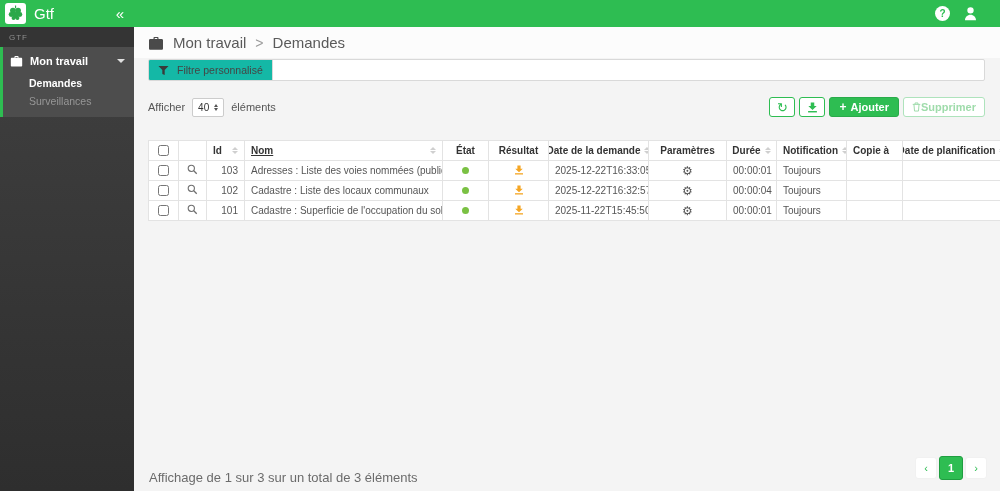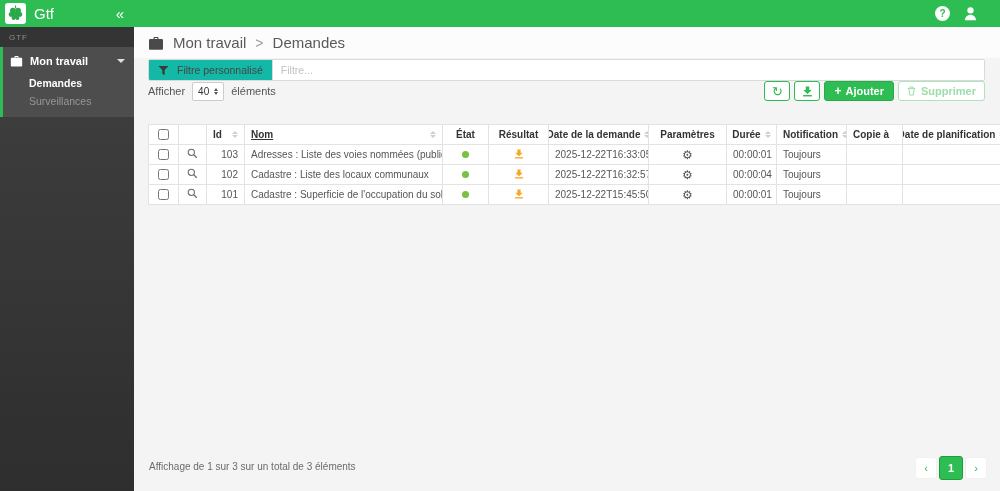--- a/index.html
+++ b/index.html
@@ -39,39 +39,39 @@
   .bc-text{font-size:15px;color:#5a5a5a}
   .bc-sep{font-size:14px;color:#9a9a9a}
 
   .filter-group{margin:1px 15px 0 14px;height:20px;display:flex;background:#fff;
                 border:1px solid #d9d9d9;border-radius:2px;overflow:hidden}
   .filter-addon{background:#14b8a6;border-right:1px solid #d9d9d9;display:flex;
                 align-items:center;gap:8px;padding:0 9px;font-size:10.5px;color:#454545}
   .filter-input{flex:1;border:0;outline:0;font-size:10.5px;padding:0 8px;color:#333;background:#fff}
   .filter-input::placeholder{color:#c2c2c2}
 
-  .controls{margin:0 15px 0 14px;display:flex;align-items:center}
+  .controls{margin:16px 15px 0 14px;display:flex;align-items:center}
   .length{display:flex;align-items:center;gap:7px;font-size:11px;color:#555}
   .select-box{height:17px;border:1px solid #ccc;border-radius:2px;background:#fff;
               display:flex;align-items:center;gap:5px;padding:0 5px;font-size:10px;
               color:#333;cursor:pointer}
   .spinner{display:flex;flex-direction:column;gap:1px}
   .spinner i{width:0;height:0;border-left:2.5px solid transparent;border-right:2.5px solid transparent}
   .spinner .up{border-bottom:3px solid #555}
   .spinner .dn{border-top:3px solid #555}
   .toolbar{margin-left:auto;display:flex;align-items:center;gap:4px}
   .btn-outline{width:26px;height:20px;box-sizing:border-box;border:1px solid #2ebd52;
                border-radius:3px;background:#fff;color:#2ebd52;display:flex;
                align-items:center;justify-content:center;font-size:13px;cursor:pointer}
   .btn-add{height:20px;box-sizing:border-box;border:1px solid #29ab4a;border-radius:3px;
            background:#2ebd52;color:#fff;font-size:11px;font-weight:bold;display:flex;
            align-items:center;gap:4px;padding:0 9px;cursor:pointer}
   .btn-del{height:20px;box-sizing:border-box;border:1px solid #aee3bc;border-radius:3px;
            background:#fff;color:#9fdcab;font-size:11px;font-weight:bold;display:flex;
-           align-items:center;gap:5px;padding:0 8px;cursor:default}
+           align-items:center;padding:0 8px;cursor:default}
   .plus{font-size:12px;font-weight:bold;line-height:1}
 
   
   .table-wrap{margin:23px 15px 0 14px}
   table{border-collapse:collapse;table-layout:fixed;background:#fff;width:841px}
   th,td{border:1px solid #e3e3e3;font-size:10px;white-space:nowrap;overflow:hidden;box-sizing:border-box}
   thead th{color:#333;font-weight:bold;padding:4px 6px;height:19px}
   td{color:#555;padding:3px 6px;height:18px}
   .th-inner{display:flex;align-items:center;width:100%}
   .th-inner.center{justify-content:center}
@@ -80,21 +80,21 @@
   .sort .up{border-bottom:3.5px solid #cfcfcf}
   .sort .dn{border-top:3.5px solid #cfcfcf}
   td.al-r{text-align:right}
   td.al-c{text-align:center}
   input[type=checkbox]{width:11px;height:11px;margin:0;vertical-align:middle}
   .dot{width:7px;height:7px;border-radius:50%;background:#7ac143;display:inline-block}
   .gear{font-size:12px;color:#555;line-height:1;cursor:pointer}
   .icon-btn{cursor:pointer;display:inline-flex;align-items:center;justify-content:center}
 
   
-  .info{position:absolute;left:15px;bottom:19px;font-size:10px;color:#6b6b6b}
+  .info{position:absolute;left:15px;bottom:6px;font-size:13px;color:#6b6b6b}
   .pagination{position:absolute;right:13px;bottom:11px;display:flex;align-items:center;gap:2px}
   .page-btn{width:20px;height:20px;border-radius:3px;background:#fff;border:1px solid #f1f1f1;
             color:#2ebd52;font-size:11px;display:flex;align-items:center;justify-content:center;cursor:pointer}
   .page-active{width:22px;height:22px;border-radius:3px;background:#2ebd52;border:1px solid #1f9e40;
                color:#fff;font-size:11px;font-weight:bold;display:flex;align-items:center;
                justify-content:center;cursor:pointer}
 </style>
 </head>
 <body>
 
@@ -155,21 +155,20 @@
     <span class="bc-text">Demandes</span>
   </div>
 
   <div class="filter-group">
     <div class="filter-addon">
       <svg width="11" height="11" viewBox="0 0 12 11">
         <path fill="#3a3a3a" d="M0.5 0.5h11L7.3 4.9v5.6L4.7 9.3V4.9z"></path>
       </svg>
       <span>Filtre personnalisé</span>
     </div>
-    <input class="filter-input" type="text" placeholder="Filtre..." style="">
   </div>
 
   <div class="controls">
     <div class="length">
       <span>Afficher</span>
       <span class="select-box">
         <span>40</span>
         <span class="spinner">
             <i class="up"></i>
             <i class="dn"></i>
@@ -353,21 +352,21 @@
               </span></td>
             <td class="al-r">101</td>
             <td class="">Cadastre : Superficie de l'occupation du sol triée par nature</td>
             <td class="al-c"><span class="dot"></span></td>
             <td class="al-c"><span class="icon-btn">
                 <svg width="10" height="10" viewBox="0 0 10 10">
                   <path fill="#f5a623" d="M3.4 0.5h3.2v3.2H8.8L5 7.3 1.2 3.7h2.2z"></path>
                   <rect fill="#f5a623" x="1" y="8.2" width="8" height="1.3"></rect>
                 </svg>
               </span></td>
-            <td class="al-c">2025-12-22T15:45:50</td>
+            <td class="al-c">2025-11-22T15:45:50</td>
             <td class="al-c"><span class="gear">⚙</span></td>
             <td class="al-c">00:00:01</td>
             <td class="">Toujours</td>
             <td class=""></td>
             <td class="al-c"></td>
           </tr>
         </tbody>
     </table>
   </div>
 

